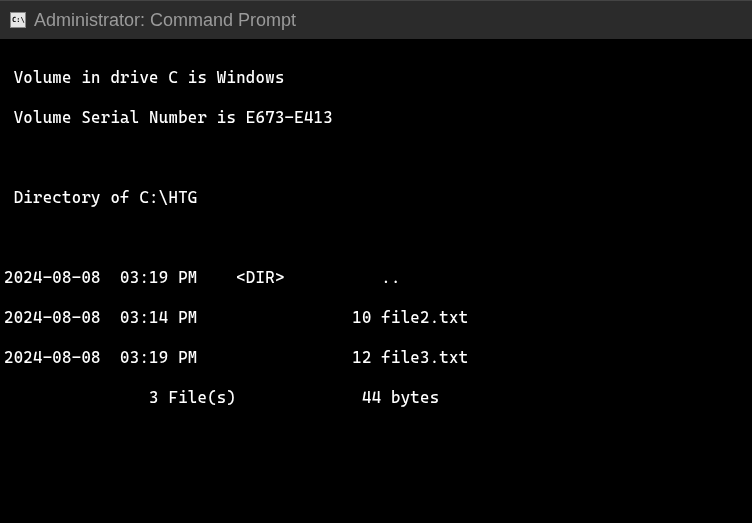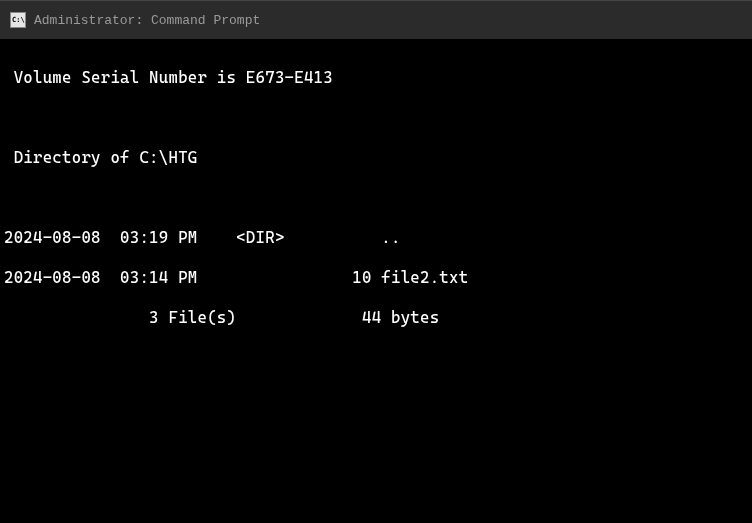--- a/index.html
+++ b/index.html
@@ -28,22 +28,22 @@
       display: flex;
       align-items: center;
       justify-content: center;
       font-size: 9px;
       color: #000;
       font-family: monospace;
       font-weight: bold;
     }
     .titlebar-text {
       color: #9a9a9a;
-      font-size: 13px;
-      font-family: Liberation Mono, monospace;
+      font-size: 18px;
+      font-family: Liberation Sans, sans-serif;
     }
     .terminal {
       background: #000;
       color: #fff;
       padding: 8px 4px;
       font-size: 16px;
       line-height: 1.25;
       white-space: pre;
       font-family: 'Cascadia Mono', 'Consolas', monospace;
       letter-spacing: 0.3px;
@@ -57,26 +57,28 @@
   <div class="titlebar-icon">
     <svg width="14" height="14" viewBox="0 0 14 14">
       <rect x="0" y="0" width="14" height="14" fill="#e6e6e6"></rect>
       <text x="1" y="9" font-size="7" font-family="monospace" fill="#000">C:\</text>
     </svg>
   </div>
   <span class="titlebar-text">Administrator: Command Prompt</span>
 </div>
 
 <div class="terminal">
+<div class="line"> Volume in drive C is Windows</div>
 <div class="line"> Volume Serial Number is E673-E413</div>
 <div class="line"> </div>
 <div class="line"> Directory of C:\HTG</div>
 <div class="line"> </div>
 <div class="line">2024-08-08  03:19 PM    &lt;DIR&gt;          ..</div>
 <div class="line">2024-08-08  03:14 PM                10 file2.txt</div>
+<div class="line">2024-08-08  03:19 PM                12 file3.txt</div>
 <div class="line">               3 File(s)             44 bytes</div>
 
 
 
 
 
 
 
 
 

